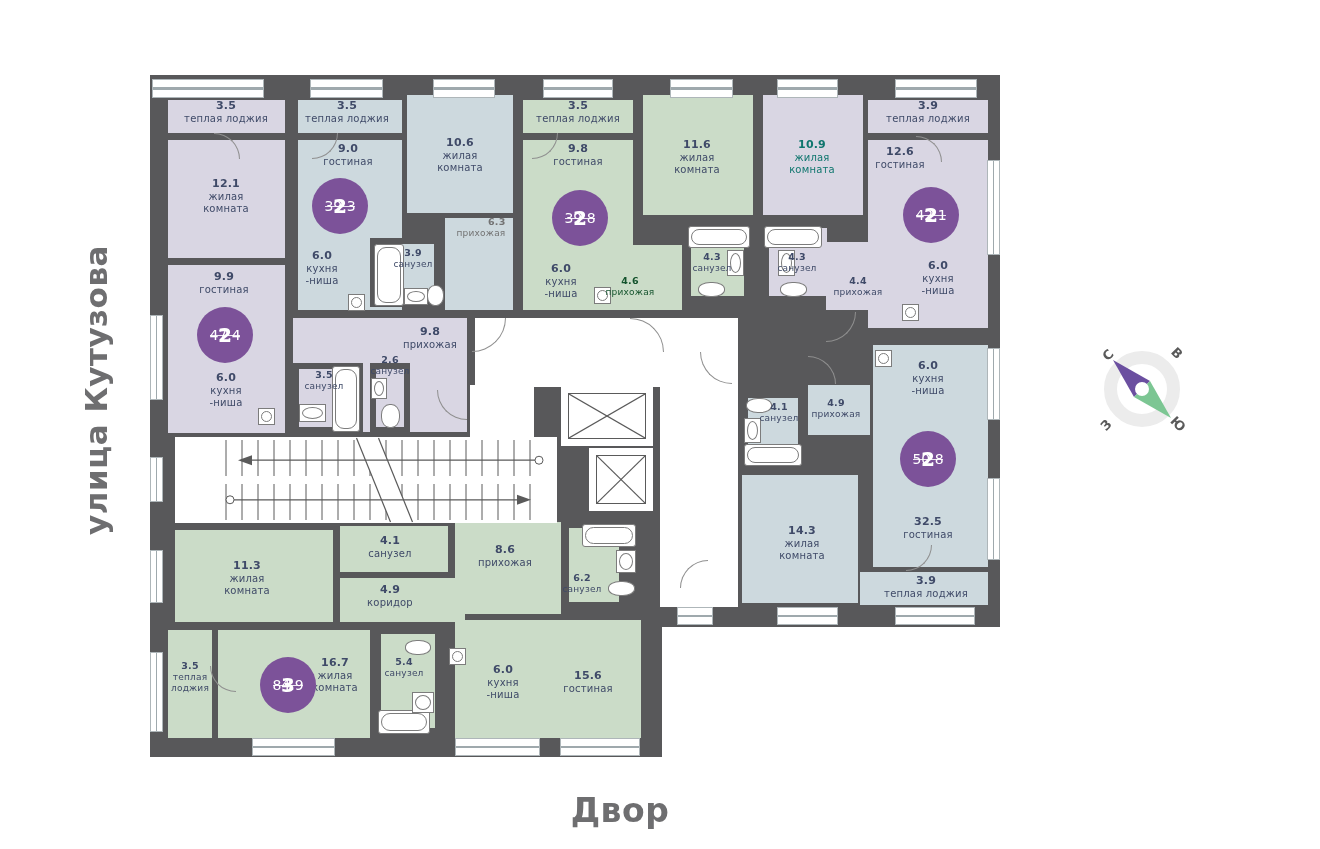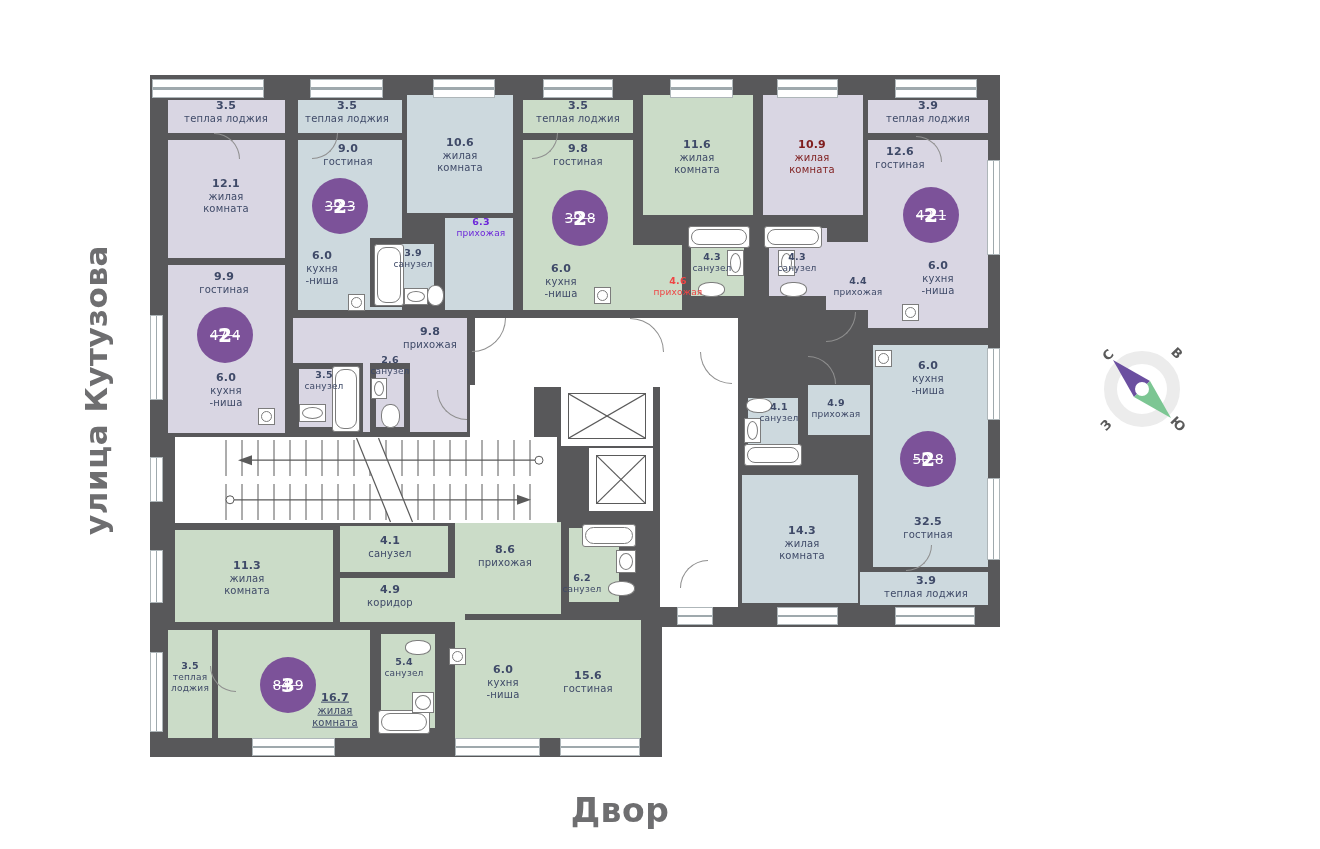--- a/index.html
+++ b/index.html
@@ -257,51 +257,51 @@
       </div>
       <div class="rl rl-s" style="left: 413px; top: 259px; color: rgb(63, 74, 104);">
         <b>3.9</b>
         <span>санузел</span>
       </div>
       <div class="rl" style="left: 460px; top: 155px; color: rgb(63, 74, 104);">
         <b>10.6</b>
         <span>жилая
 комната</span>
       </div>
-      <div class="rl rl-s" style="left: 481px; top: 228px; color: #6d28d9;">
+      <div class="rl rl-s" style="left: 481px; top: 228px; color: #737373; text-align: right;">
         <b>6.3</b>
         <span>прихожая</span>
       </div>
       <div class="rl" style="left: 578px; top: 112px; color: rgb(63, 74, 104);">
         <b>3.5</b>
         <span>теплая лоджия</span>
       </div>
       <div class="rl" style="left: 578px; top: 155px; color: rgb(63, 74, 104);">
         <b>9.8</b>
         <span>гостиная</span>
       </div>
       <div class="rl" style="left: 561px; top: 281px; color: rgb(63, 74, 104);">
         <b>6.0</b>
         <span>кухня
 -ниша</span>
       </div>
-      <div class="rl rl-s" style="left: 678px; top: 287px; color: #ef4444;">
+      <div class="rl rl-s" style="left: 630px; top: 287px; color: #14532d;">
         <b>4.6</b>
         <span>прихожая</span>
       </div>
       <div class="rl rl-s" style="left: 712px; top: 263px; color: rgb(63, 74, 104);">
         <b>4.3</b>
         <span>санузел</span>
       </div>
       <div class="rl" style="left: 697px; top: 157px; color: rgb(63, 74, 104);">
         <b>11.6</b>
         <span>жилая
 комната</span>
       </div>
-      <div class="rl" style="left: 812px; top: 157px; color: #7f1d1d;">
+      <div class="rl" style="left: 812px; top: 157px; color: #0f766e;">
         <b>10.9</b>
         <span>жилая
 комната</span>
       </div>
       <div class="rl rl-s" style="left: 797px; top: 263px; color: rgb(63, 74, 104);">
         <b>4.3</b>
         <span>санузел</span>
       </div>
       <div class="rl rl-s" style="left: 858px; top: 287px; color: rgb(63, 74, 104);">
         <b>4.4</b>
@@ -357,21 +357,21 @@
       </div>
       <div class="rl" style="left: 390px; top: 596px; color: rgb(63, 74, 104);">
         <b>4.9</b>
         <span>коридор</span>
       </div>
       <div class="rl rl-s" style="left: 190px; top: 677px; color: rgb(63, 74, 104);">
         <b>3.5</b>
         <span>теплая
 лоджия</span>
       </div>
-      <div class="rl" style="left: 335px; top: 710px; color: rgb(63, 74, 104); text-decoration: underline;">
+      <div class="rl" style="left: 335px; top: 675px; color: rgb(63, 74, 104);">
         <b>16.7</b>
         <span>жилая
 комната</span>
       </div>
       <div class="rl rl-s" style="left: 404px; top: 668px; color: rgb(63, 74, 104);">
         <b>5.4</b>
         <span>санузел</span>
       </div>
       <div class="rl" style="left: 505px; top: 556px; color: rgb(63, 74, 104);">
         <b>8.6</b>

